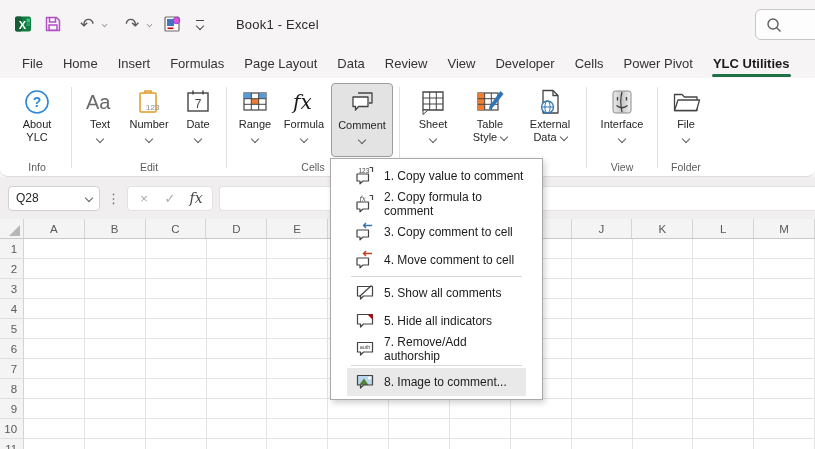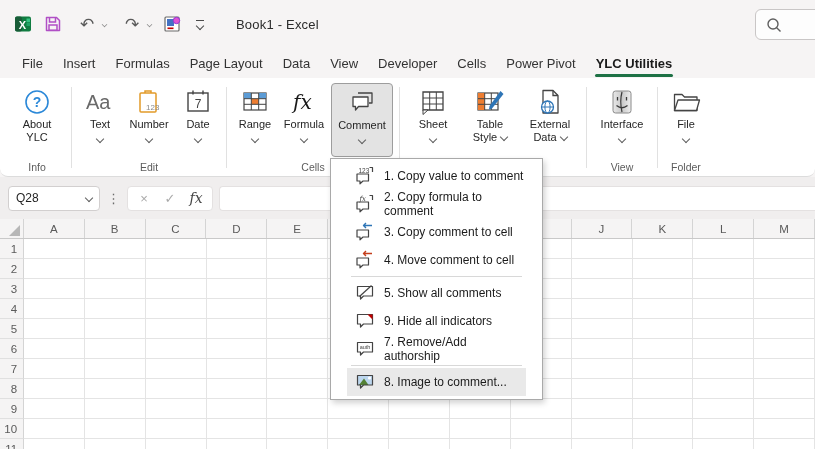--- a/index.html
+++ b/index.html
@@ -143,24 +143,26 @@
       <svg width="18" height="18">
           <circle cx="8" cy="8" r="5" fill="none" stroke="#5f5f5f" stroke-width="1.4"></circle>
           <line x1="11.7" y1="11.7" x2="15.5" y2="15.5" stroke="#5f5f5f" stroke-width="1.4"></line>
         </svg>
     </span>
   </div>
 </div>
 
 <div class="tabrow">
   <span class="tab">File</span>
+  <span class="tab">Home</span>
   <span class="tab">Insert</span>
   <span class="tab">Formulas</span>
   <span class="tab">Page Layout</span>
   <span class="tab">Data</span>
+  <span class="tab">Review</span>
   <span class="tab">View</span>
   <span class="tab">Developer</span>
   <span class="tab">Cells</span>
   <span class="tab">Power Pivot</span>
   <span class="tab active">YLC Utilities</span>
 </div>
 
 <div class="ribbon">
 
   <div class="rgroup" style="width:62px">
@@ -605,21 +607,21 @@
         <use href="#bubble" class="stroke"></use>
         <line x1="4.5" y1="13.5" x2="16.5" y2="2.5" stroke="#444" stroke-width="1.2"></line>
       </svg>
     <span>5. Show all comments</span>
   </div>
   <div class="menu-item">
     <svg class="micon" viewBox="0 0 20 20">
         <use href="#bubble" class="stroke"></use>
         <polygon points="12.5,3.5 17.5,3.5 17.5,8.5" fill="#c00000"></polygon>
       </svg>
-    <span>9. Hide all indicators</span>
+    <span>5. Hide all indicators</span>
   </div>
   <div class="menu-item">
     <svg class="micon" viewBox="0 0 20 20">
         <use href="#bubble" class="stroke"></use>
         <text x="10" y="10" font-size="5.5" fill="#444" text-anchor="middle" font-family="Liberation Sans, sans-serif">auth</text>
       </svg>
     <span>7. Remove/Add authorship</span>
   </div>
   <div class="msep"></div>
   <div class="menu-item hl">

